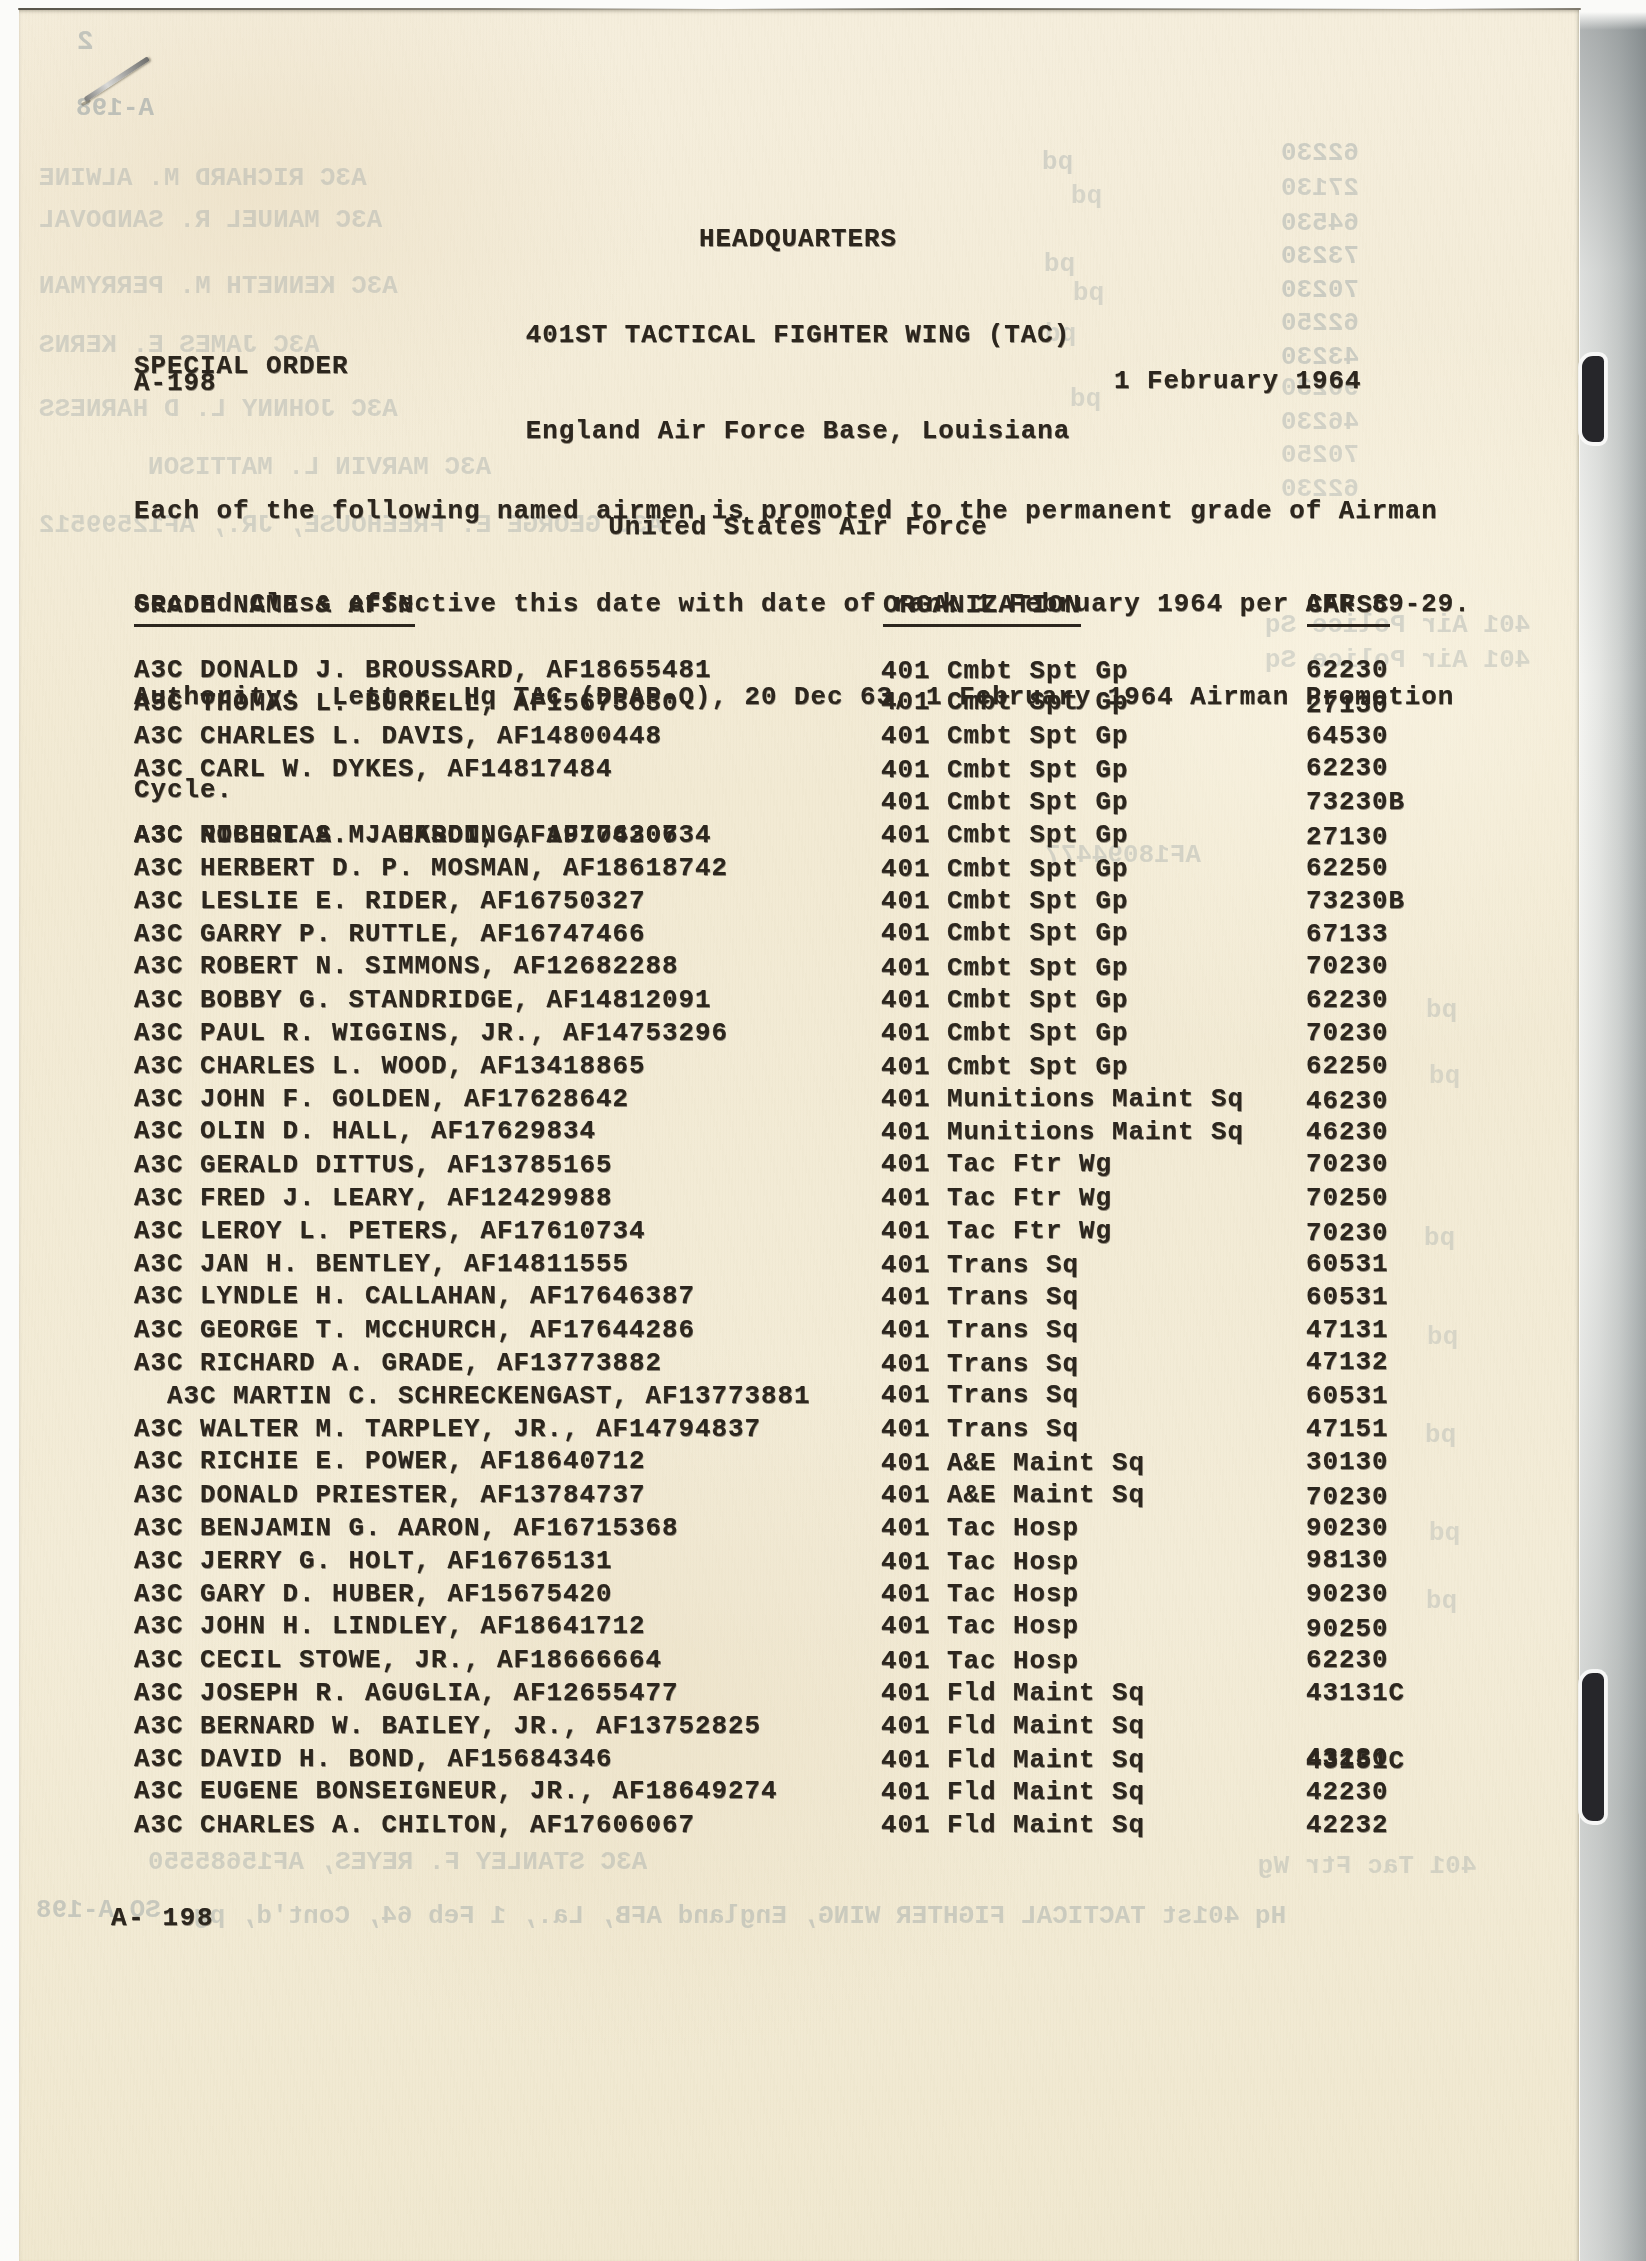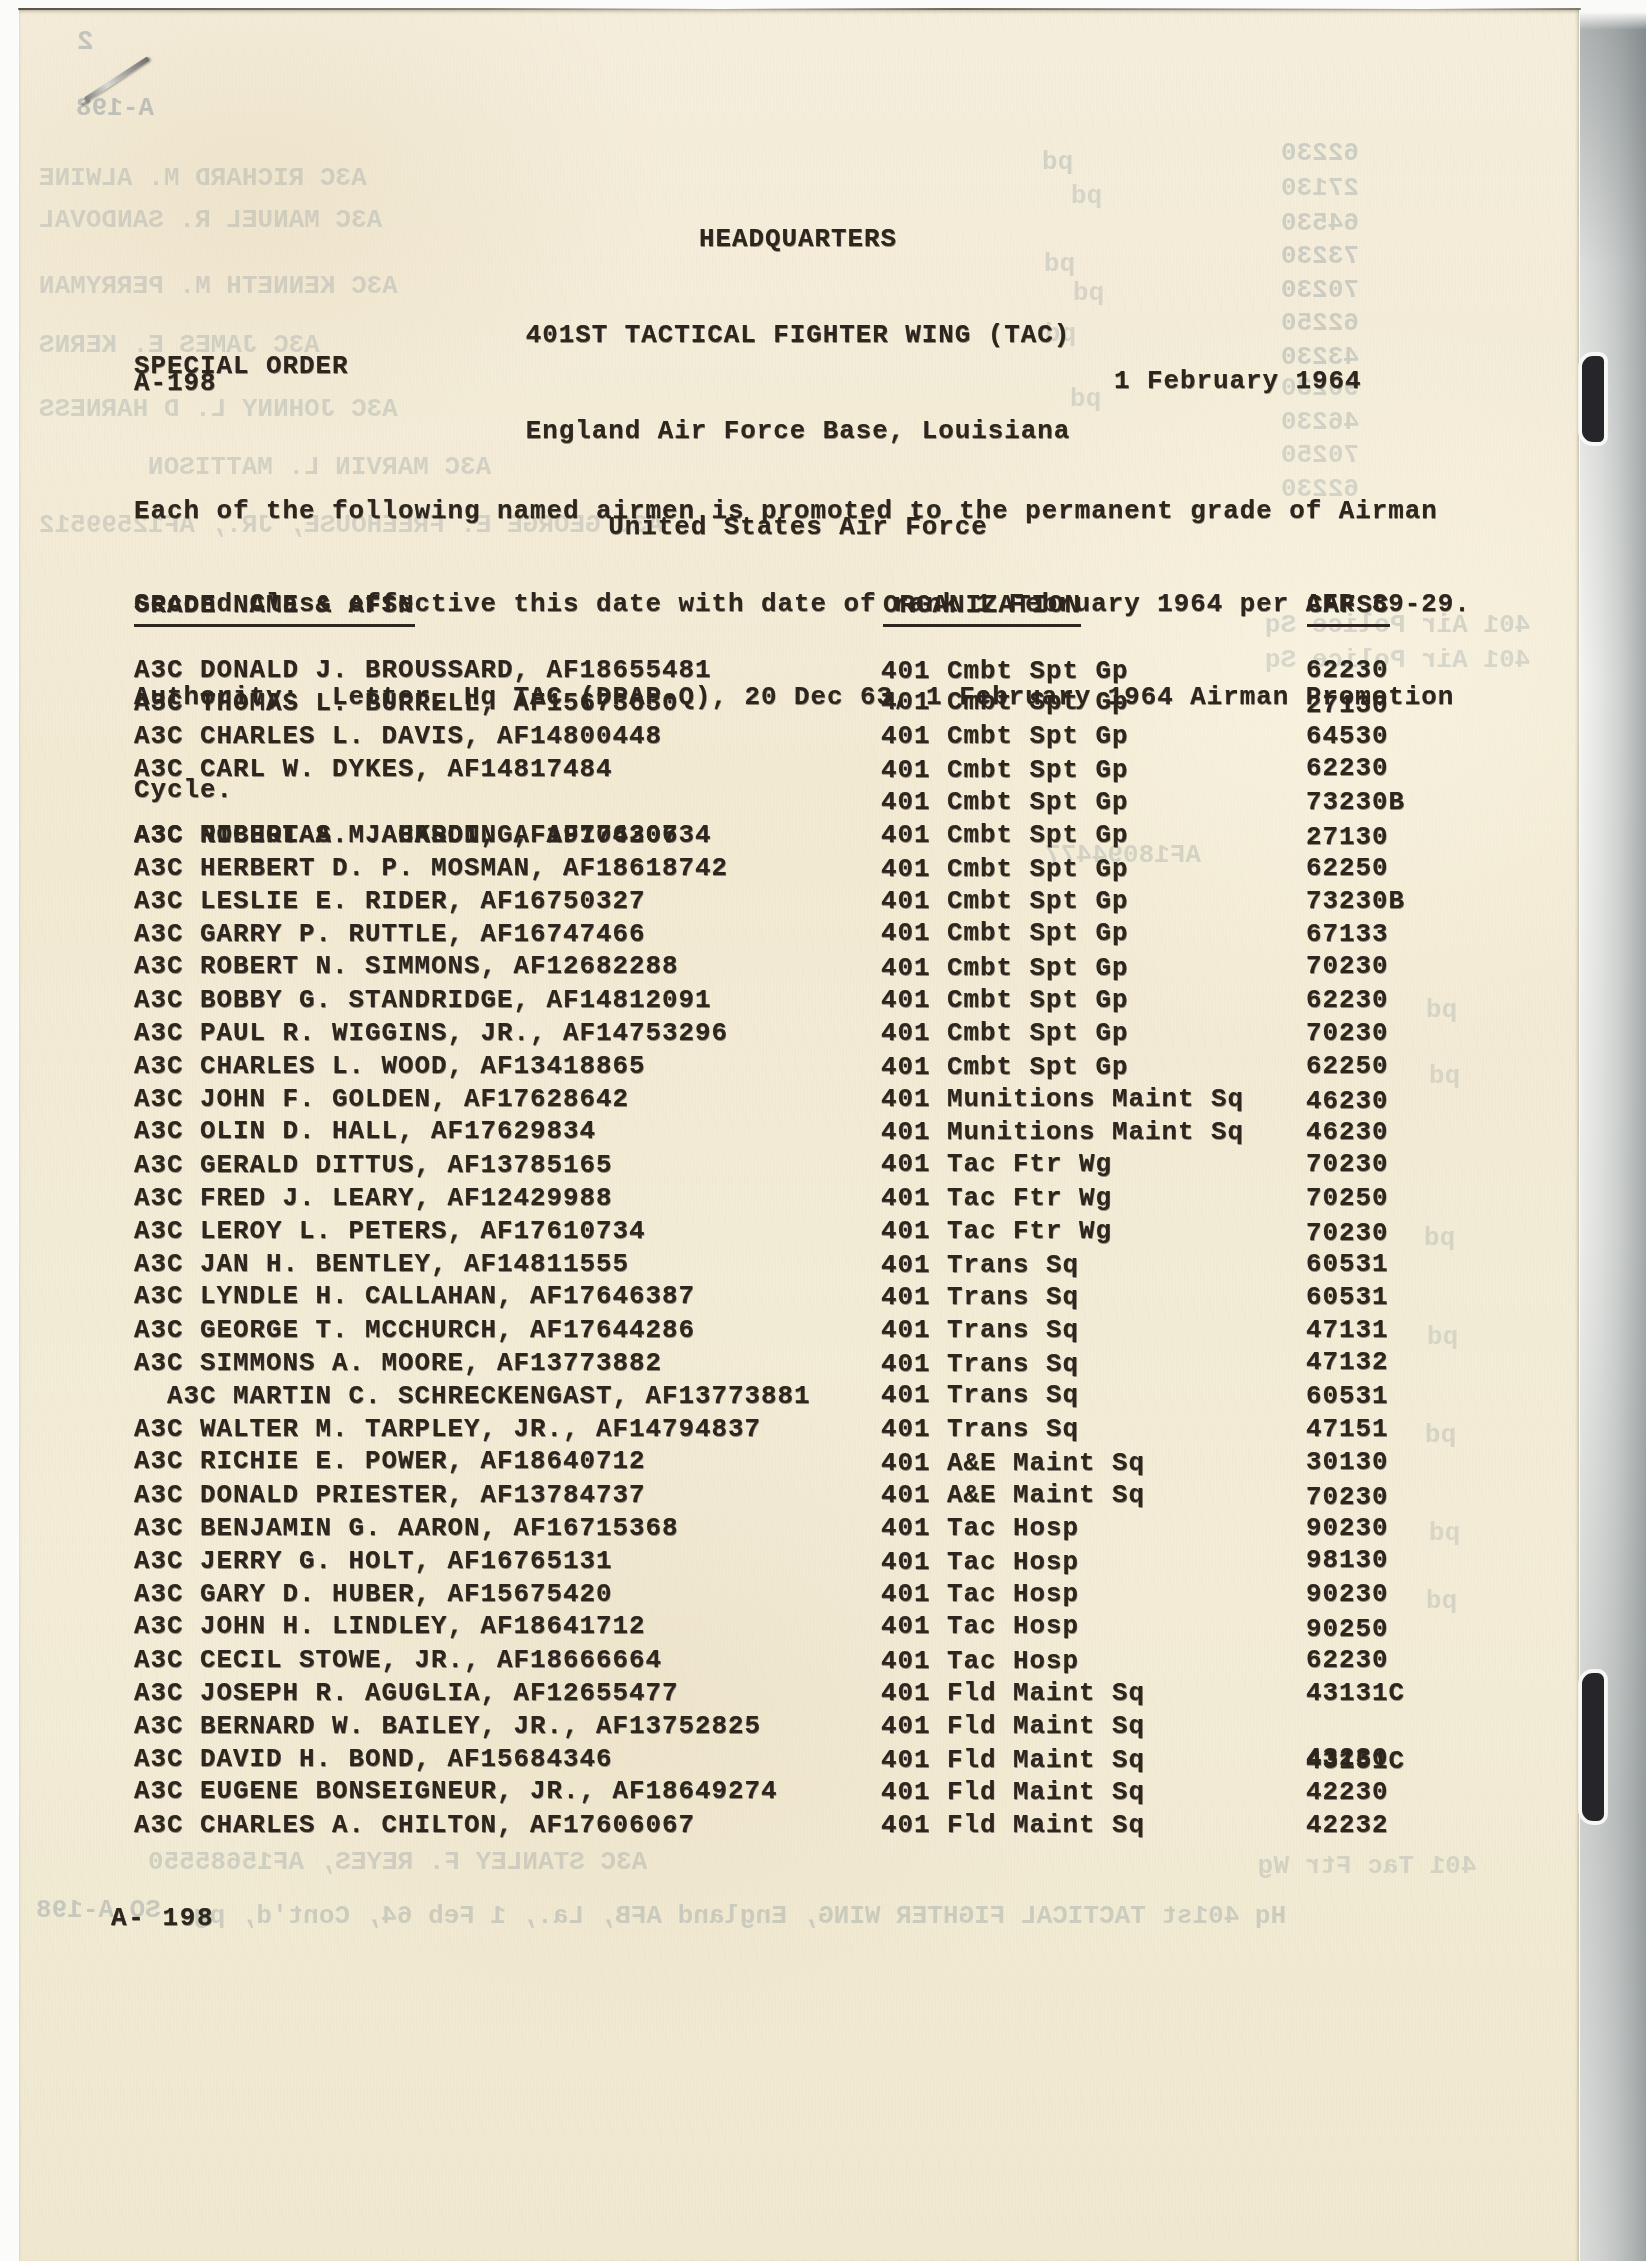--- a/index.html
+++ b/index.html
@@ -245,21 +245,21 @@
         <span class="typed cell cell-name" style="position: absolute;">A3C LYNDLE H. CALLAHAN, AF17646387</span>
         <span class="typed cell cell-org" style="position: absolute;">401 Trans Sq</span>
         <span class="typed cell cell-cafsc" style="position: absolute;">60531</span>
       </div>
       <div class="row">
         <span class="typed cell cell-name" style="position: absolute;">A3C GEORGE T. MCCHURCH, AF17644286</span>
         <span class="typed cell cell-org" style="position: absolute;">401 Trans Sq</span>
         <span class="typed cell cell-cafsc" style="position: absolute;">47131</span>
       </div>
       <div class="row">
-        <span class="typed cell cell-name" style="position: absolute;">A3C SIMMONS A. MOORE, AF13773882</span>
+        <span class="typed cell cell-name" style="position: absolute;">A3C RICHARD A. GRADE, AF13773882</span>
         <span class="typed cell cell-org" style="position: absolute;">401 Trans Sq</span>
         <span class="typed cell cell-cafsc" style="position: absolute;">47132</span>
       </div>
       <div class="row">
         <span class="typed cell cell-name" style="position: absolute; margin-left: 33px;">A3C MARTIN C. SCHRECKENGAST, AF13773881</span>
         <span class="typed cell cell-org" style="position: absolute;">401 Trans Sq</span>
         <span class="typed cell cell-cafsc" style="position: absolute;">60531</span>
       </div>
       <div class="row">
         <span class="typed cell cell-name" style="position: absolute;">A3C WALTER M. TARPLEY, JR., AF14794837</span>

